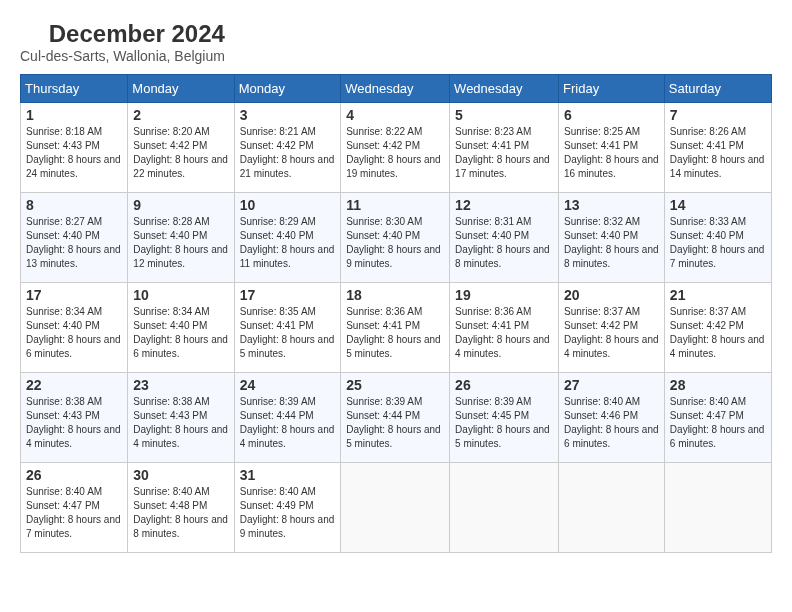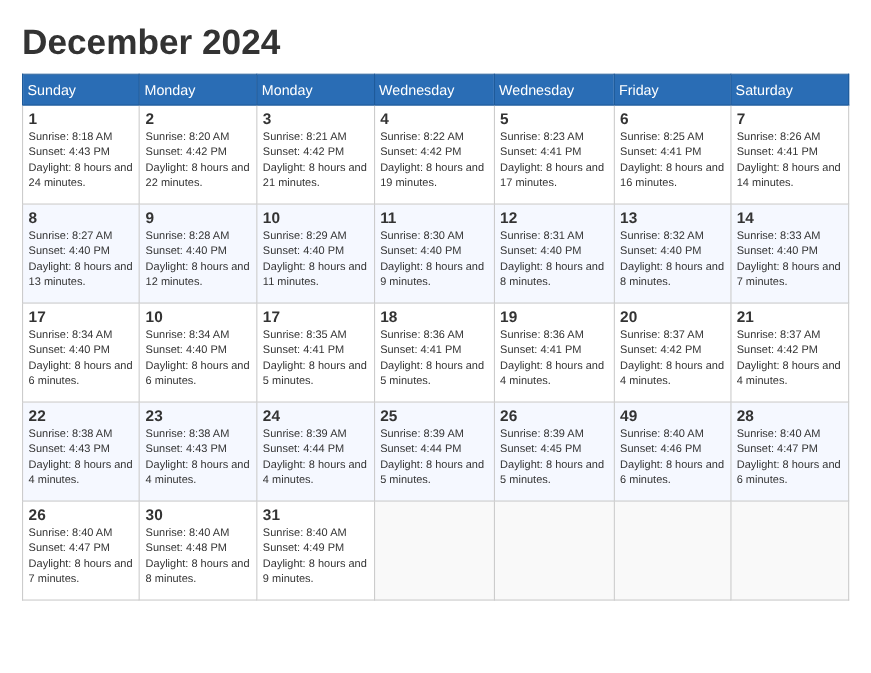--- a/index.html
+++ b/index.html
@@ -31,21 +31,21 @@
       color: #1a73e8;
     }
     .logo-icon {
       width: 32px;
       height: 32px;
     }
     .title-section {
       text-align: right;
     }
     .month-title {
-      font-size: 32px;
+      font-size: 24px;
       font-weight: bold;
       color: #333;
     }
     .subtitle {
       font-size: 14px;
       color: #555;
     }
     .calendar {
       width: 100%;
       border-collapse: collapse;
@@ -86,27 +86,28 @@
     .empty-cell {
       background: #f9f9f9 !important;
     }
   </style>
 </head>
 <body>
 
 <div class="header">
   <div class="title-section">
     <div class="month-title">December 2024</div>
+    <div class="subtitle">Cul-des-Sarts, Wallonia, Belgium</div>
   </div>
 </div>
 
 <table class="calendar">
   <thead>
     <tr>
-    <th>Sunday</th>
+    <th>Thursday</th>
         <th>Monday</th>
         <th>Monday</th>
         <th>Wednesday</th>
         <th>Wednesday</th>
         <th>Friday</th>
         <th>Saturday</th>
       </tr>
   </thead>
   <tbody id="calendar-body">
   <tr>
@@ -318,21 +319,21 @@
       </td>
         <td>
         <span class="day-number">26</span>
         <div class="day-info">
           Sunrise: 8:39 AM<br>
           Sunset: 4:45 PM<br>
           Daylight: 8 hours and 5 minutes.
         </div>
       </td>
         <td>
-        <span class="day-number">49</span>
+        <span class="day-number">27</span>
         <div class="day-info">
           Sunrise: 8:40 AM<br>
           Sunset: 4:46 PM<br>
           Daylight: 8 hours and 6 minutes.
         </div>
       </td>
         <td>
         <span class="day-number">28</span>
         <div class="day-info">
           Sunrise: 8:40 AM<br>

